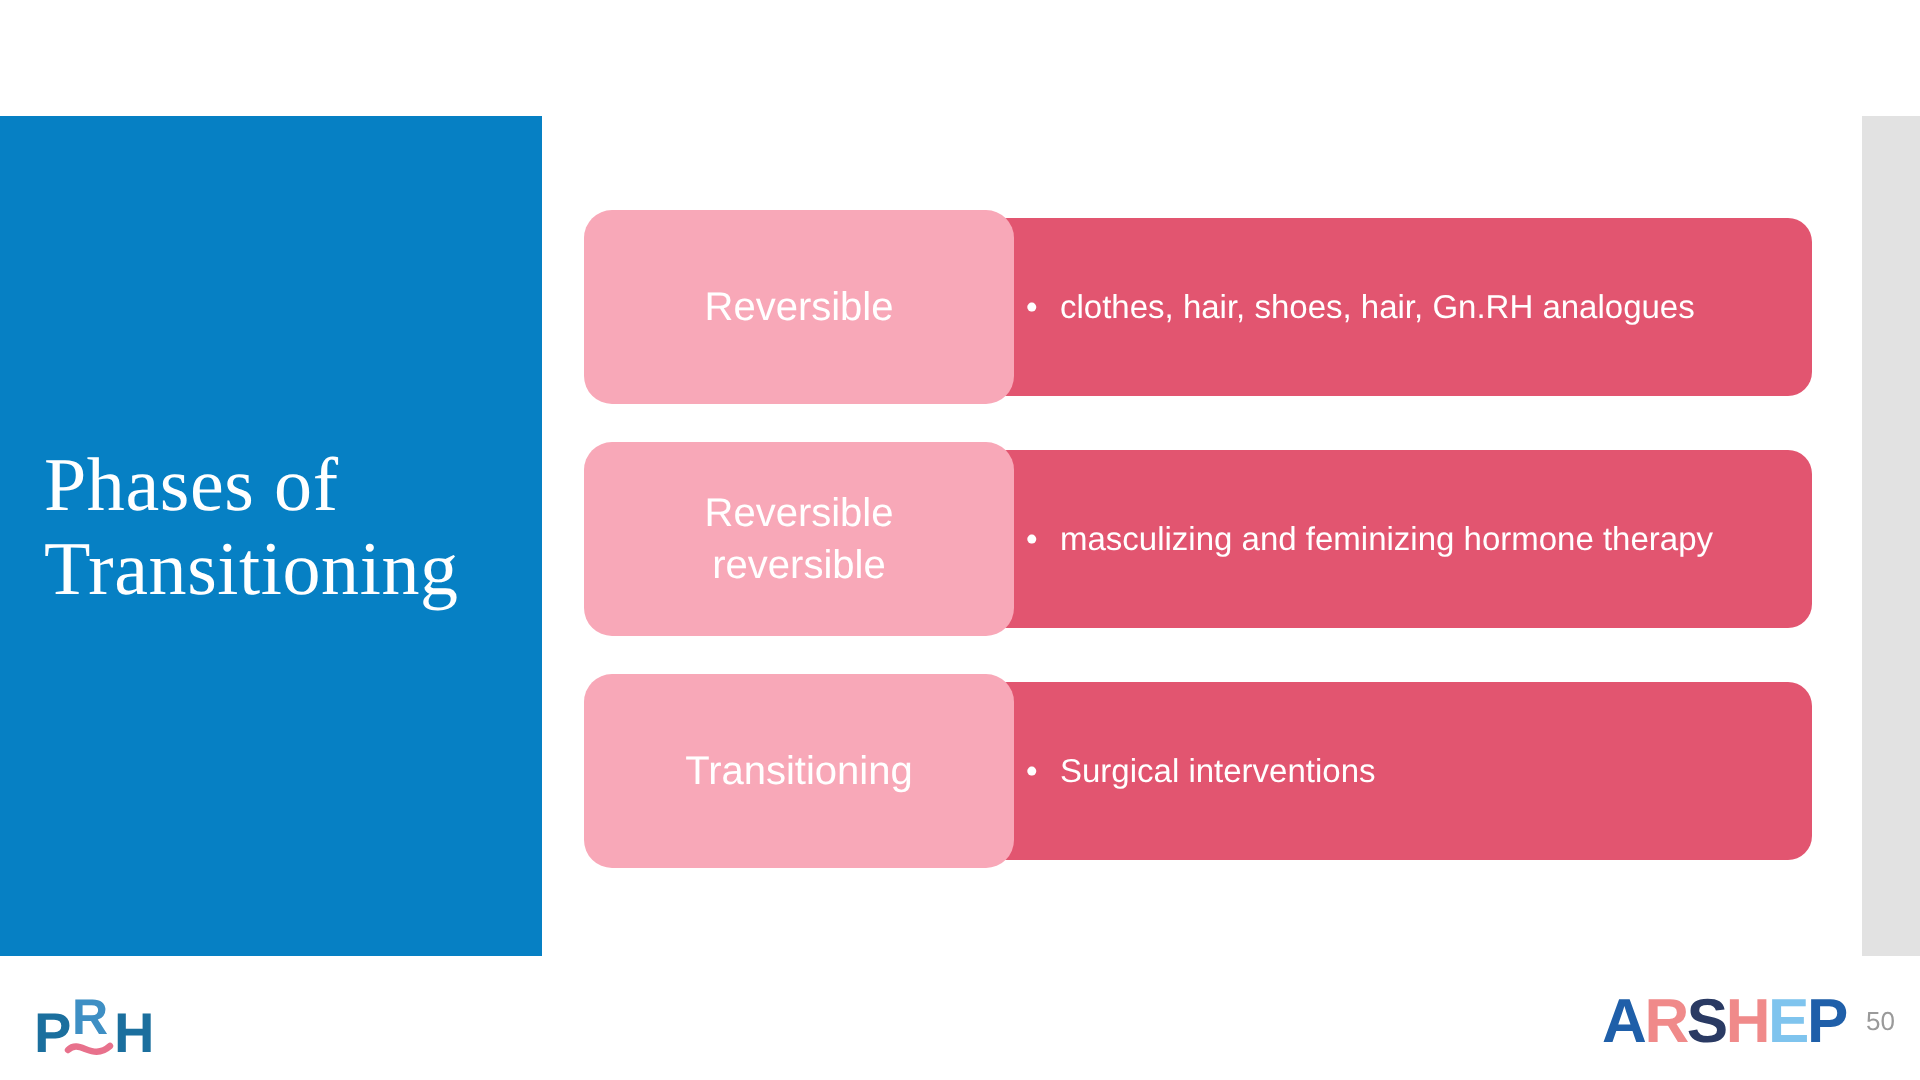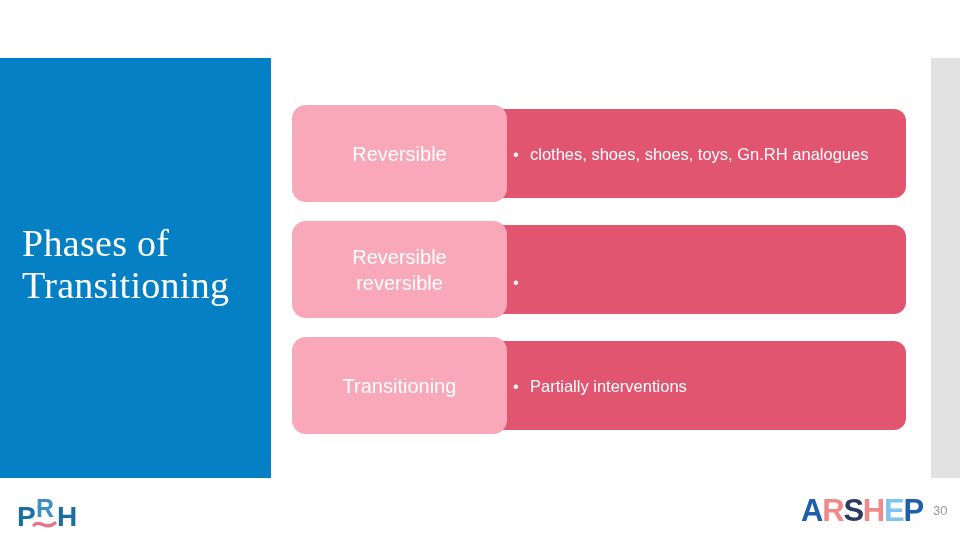--- a/index.html
+++ b/index.html
@@ -156,45 +156,46 @@
 Transitioning</div>
 
 <div class="grey-strip"></div>
 
 <div class="rows">
 
   <div class="row">
     <div class="detail-box">
       <div class="bullet-line">
         <span class="dot">•</span>
-        <span>clothes, shoes, shoes, toys, Gn.RH analogues</span>
+        <span>clothes, hair, shoes, hair, Gn.RH analogues</span>
       </div>
     </div>
     <div class="label-box">
       <div class="label-text">Reversible</div>
     </div>
   </div>
 
   <div class="row">
     <div class="detail-box">
       <div class="bullet-line">
         <span class="dot">•</span>
+        <span>masculizing and feminizing hormone therapy</span>
       </div>
     </div>
     <div class="label-box">
       <div class="label-text">Reversible
 reversible</div>
     </div>
   </div>
 
   <div class="row">
     <div class="detail-box">
       <div class="bullet-line">
         <span class="dot">•</span>
-        <span>Partially interventions</span>
+        <span>Surgical interventions</span>
       </div>
     </div>
     <div class="label-box">
       <div class="label-text">Transitioning</div>
     </div>
   </div>
 
 </div>
 
 <div class="prh-logo">
@@ -208,13 +209,13 @@
 
 <div class="arshep-logo">
   <span style="color:#1F5FA9">A</span>
   <span style="color:#F08A8A">R</span>
   <span style="color:#2A3A63">S</span>
   <span style="color:#F08A8A">H</span>
   <span style="color:#7FC4EE">E</span>
   <span style="color:#1F5FA9">P</span>
 </div>
 
-<div class="page-number">30</div>
+<div class="page-number">50</div>
 
 </body></html>

